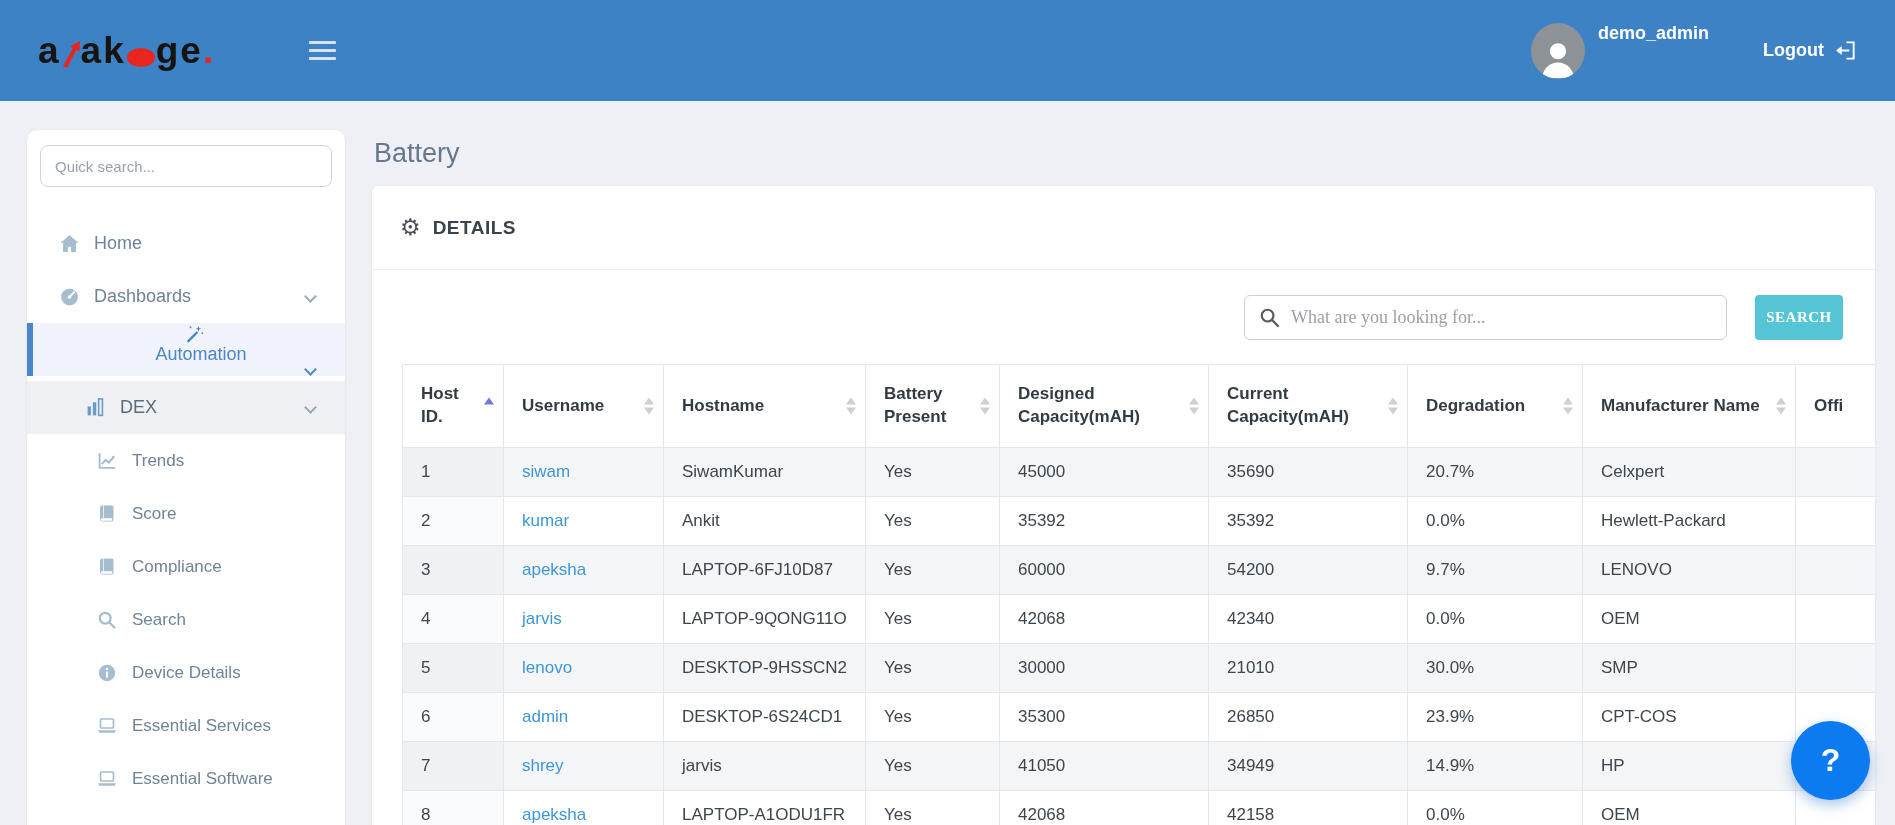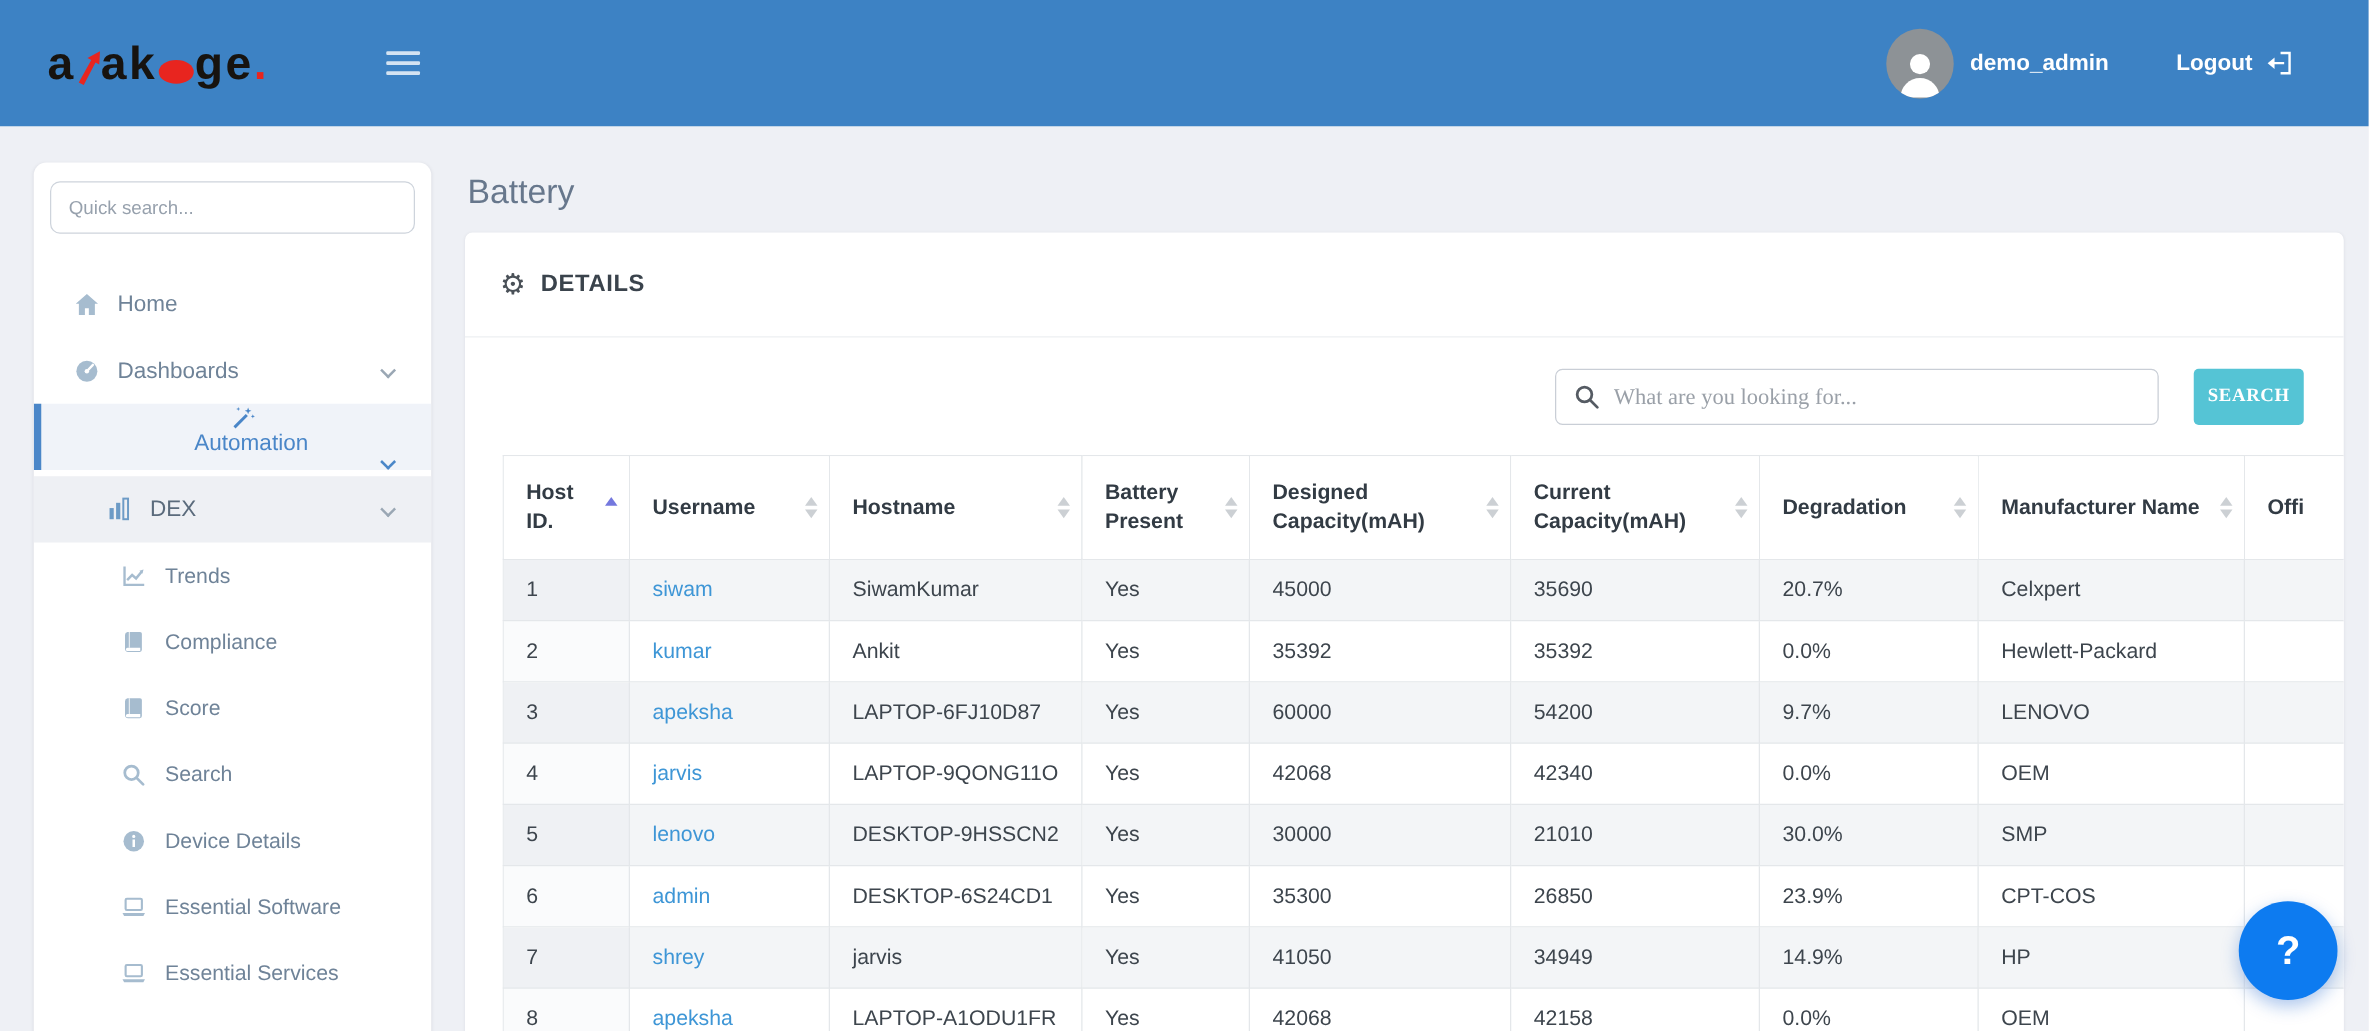--- a/index.html
+++ b/index.html
@@ -17,21 +17,21 @@
     position:absolute; left:0; top:0; width:1895px; height:101px;
     background:var(--header_bg); display:flex; align-items:center;
   }
   .logo{ margin-left:38px; display:flex; align-items:flex-end; cursor:pointer; }
   .logo .lt{ font-size:37px; font-weight:800; color:#17130f; letter-spacing:2px; line-height:1; }
   .logo .oval{ display:inline-block; width:28px; height:19px; background:#e8251f; border-radius:50%; margin:0 1px 2px 1px; }
   .logo .dot{ color:#e8251f; font-size:37px; font-weight:800; line-height:1; }
   .logo svg{ margin:0 -2px 1px -2px; }
   .hamburger{ margin-left:96px; cursor:pointer; }
   .hamburger i{ display:block; width:27px; height:3px; background:rgba(255,255,255,0.78); margin:5px 0; border-radius:1px; }
-  .hd-right{ margin-left:auto; display:flex; align-items:center; padding-right:60px; }
+  .hd-right{ margin-left:auto; display:flex; padding-right:38px; }
   .avatar{ width:54px; height:56px; border-radius:50%; background:#8d9296; display:flex; align-items:flex-end; justify-content:center; overflow:hidden; margin-right:13px; cursor:pointer; }
   .user-name{ color:#fff; font-size:18px; font-weight:700; }
   .logout{ margin-left:54px; display:flex; align-items:center; color:#fff; font-size:18px; font-weight:600; cursor:pointer; background:none; border:none; }
   .logout svg{ margin-left:10px; }
   
   .sidebar{
     position:absolute; left:27px; top:130px; width:318px; height:770px;
     background:#fff; border-radius:10px; box-shadow:0 1px 3px rgba(21,27,38,.08);
     overflow:hidden;
   }
@@ -193,30 +193,30 @@
         </span>
         <span class="mi-label">Trends</span>
       </li>
       <li class="mi lvl3">
         <span class="mi-icon">
           <svg width="20" height="20" viewBox="0 0 20 20">
             <path fill="currentColor" d="M5 1.5h10a1.5 1.5 0 0 1 1.5 1.5v12.8a1.7 1.7 0 0 1-1.7 1.7H5.5A2.5 2.5 0 0 1 3 15V4a2.5 2.5 0 0 1 2-2.5zm0 12.7a1.3 1.3 0 0 0 0 2.6h9.8a.4.4 0 0 0 .4-.4v-2.2z"></path>
             <path d="M6.5 1.5v12.7" stroke="#fff" stroke-width="1" opacity=".7"></path>
           </svg>
         </span>
-        <span class="mi-label">Compliance</span>
+        <span class="mi-label">Score</span>
       </li>
       <li class="mi lvl3">
         <span class="mi-icon">
           <svg width="20" height="20" viewBox="0 0 20 20">
             <path fill="currentColor" d="M5 1.5h10a1.5 1.5 0 0 1 1.5 1.5v12.8a1.7 1.7 0 0 1-1.7 1.7H5.5A2.5 2.5 0 0 1 3 15V4a2.5 2.5 0 0 1 2-2.5zm0 12.7a1.3 1.3 0 0 0 0 2.6h9.8a.4.4 0 0 0 .4-.4v-2.2z"></path>
             <path d="M6.5 1.5v12.7" stroke="#fff" stroke-width="1" opacity=".7"></path>
           </svg>
         </span>
-        <span class="mi-label">Score</span>
+        <span class="mi-label">Compliance</span>
       </li>
       <li class="mi lvl3">
         <span class="mi-icon">
           <svg width="20" height="20" viewBox="0 0 20 20">
             <circle cx="8.2" cy="8.2" r="5.4" fill="none" stroke="currentColor" stroke-width="2.2"></circle>
             <line x1="12.5" y1="12.5" x2="17.5" y2="17.5" stroke="currentColor" stroke-width="2.2" stroke-linecap="round"></line>
           </svg>
         </span>
         <span class="mi-label">Search</span>
       </li>
@@ -230,30 +230,30 @@
         </span>
         <span class="mi-label">Device Details</span>
       </li>
       <li class="mi lvl3">
         <span class="mi-icon">
           <svg width="22" height="21" viewBox="0 0 22 20">
             <rect x="4.5" y="3.5" width="13" height="9" rx="1" fill="none" stroke="currentColor" stroke-width="1.7"></rect>
             <path fill="currentColor" d="M2 14.8h18l-1.3 2.4H3.3z"></path>
           </svg>
         </span>
-        <span class="mi-label">Essential Software</span>
+        <span class="mi-label">Essential Services</span>
       </li>
       <li class="mi lvl3">
         <span class="mi-icon">
           <svg width="22" height="21" viewBox="0 0 22 20">
             <rect x="4.5" y="3.5" width="13" height="9" rx="1" fill="none" stroke="currentColor" stroke-width="1.7"></rect>
             <path fill="currentColor" d="M2 14.8h18l-1.3 2.4H3.3z"></path>
           </svg>
         </span>
-        <span class="mi-label">Essential Services</span>
+        <span class="mi-label">Essential Software</span>
       </li>
     </ul>
 </aside>
 
 <main class="main">
   <h1 class="page-title">Battery</h1>
 
   <section class="card">
     <div class="card-head">
       <span class="gear">⚙︎</span>

